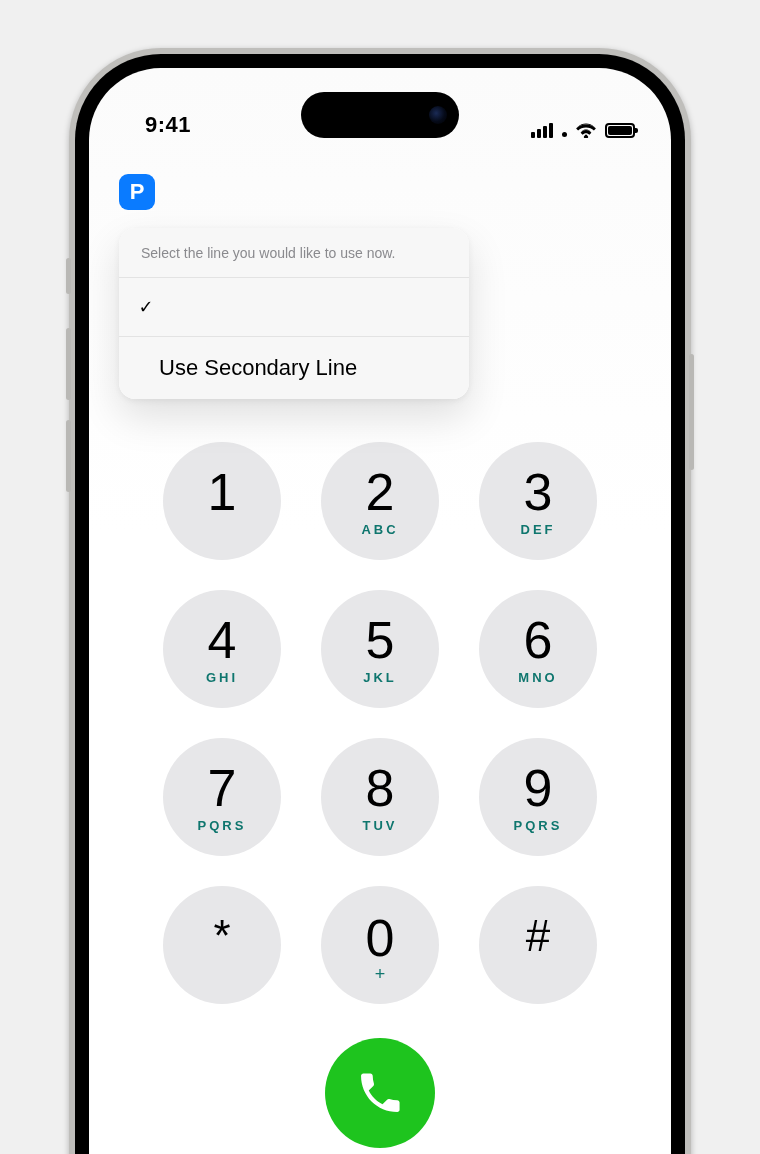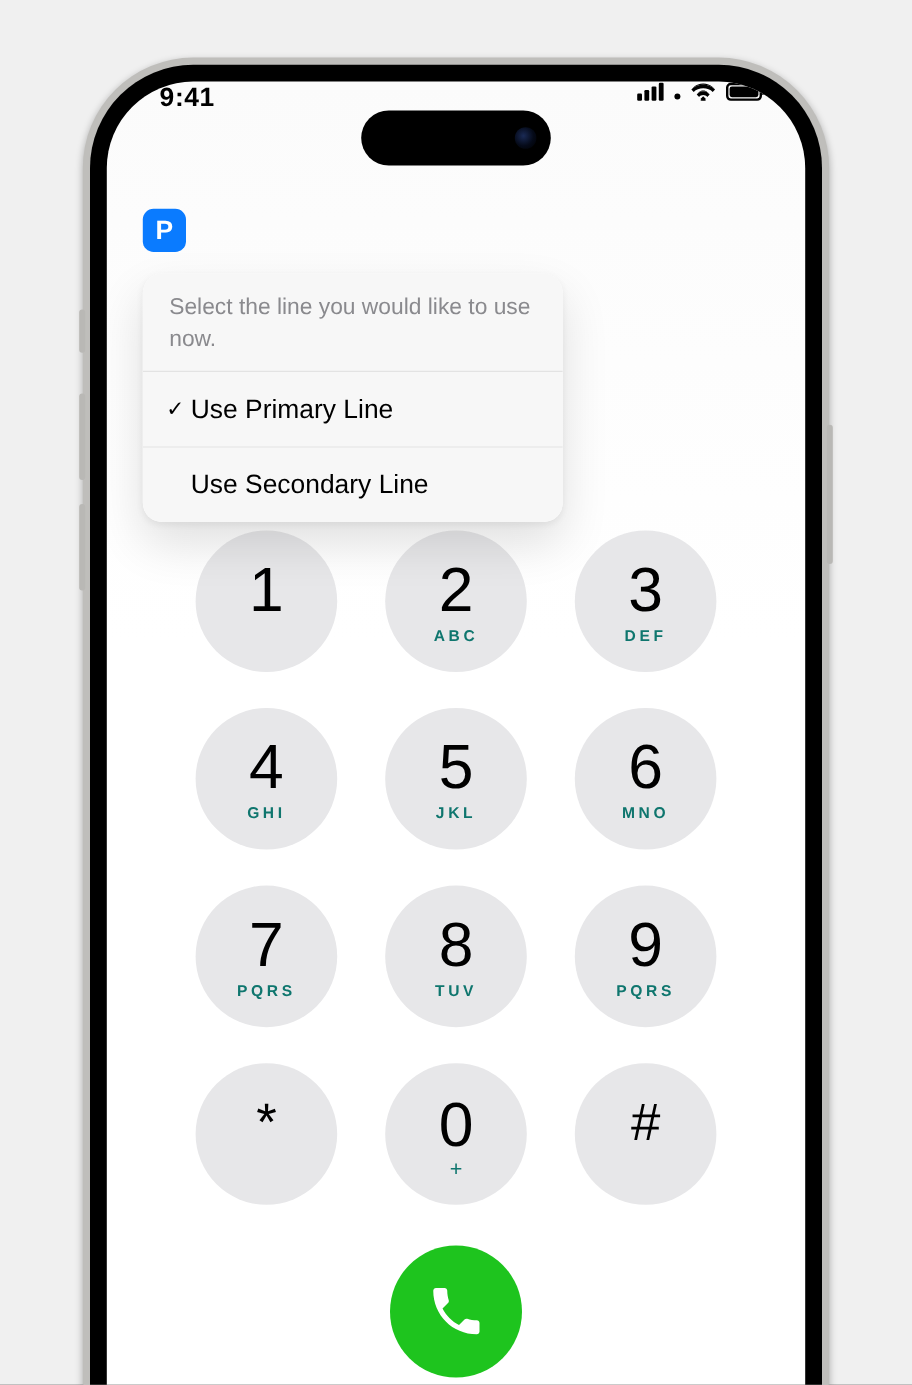--- a/index.html
+++ b/index.html
@@ -62,24 +62,24 @@
     top: 50%;
     transform: translateY(-50%);
     width: 18px; height: 18px;
     background: radial-gradient(circle at 40% 40%, #1a2a55 0%, #050a18 55%, #000 100%);
     border-radius: 50%;
   }
 
   
   .status-bar {
     position: absolute;
-    top: 0; left: 0; right: 0;
+    top: 0; left: 12px; right: 0;
     height: 70px;
     display: flex;
-    align-items: flex-start;
+    align-items: flex-end;
     justify-content: space-between;
     padding: 0 36px 0 44px;
     font-weight: 600;
   }
   .status-time { font-size: 22px; letter-spacing: 0.5px; }
   .status-icons { display: flex; align-items: center; gap: 8px; }
   .cell-bars { display: flex; align-items: flex-end; gap: 2px; height: 16px; }
   .cell-bars span { width: 4px; background:#000; border-radius:1px; }
   .cell-bars span:nth-child(1){height:6px;}
   .cell-bars span:nth-child(2){height:9px;}
@@ -118,21 +118,21 @@
     width: 350px;
     background: rgba(247,247,247,0.96);
     border-radius: 16px;
     box-shadow: 0 18px 40px rgba(0,0,0,0.12), 0 2px 6px rgba(0,0,0,0.06);
     overflow: hidden;
     z-index: 5;
   }
   .popover .header {
     padding: 16px 22px 14px 22px;
     color: #8a8a8e;
-    font-size: 19px;
+    font-size: 14px;
     line-height: 1.35;
     border-bottom: 1px solid rgba(0,0,0,0.08);
   }
   .popover .item {
     display:flex; align-items:center;
     padding: 18px 22px 18px 14px;
     font-size: 22px;
     color:#000;
     border-bottom: 1px solid rgba(0,0,0,0.08);
   }
@@ -209,21 +209,20 @@
             </div>
         </div>
       </div>
 
       <div class="line-badge">P</div>
 
       <div class="popover">
         <div class="header">Select the line you would like to use now.</div>
         <div class="item">
           <span class="check">✓</span>
-          <span>Use Primary Line</span>
         </div>
         <div class="item no-check">
           <span class="check">✓</span>
           <span>Use Secondary Line</span>
         </div>
       </div>
 
       <div class="keypad">
         <div class="keypad-row">
           <div class="key">

